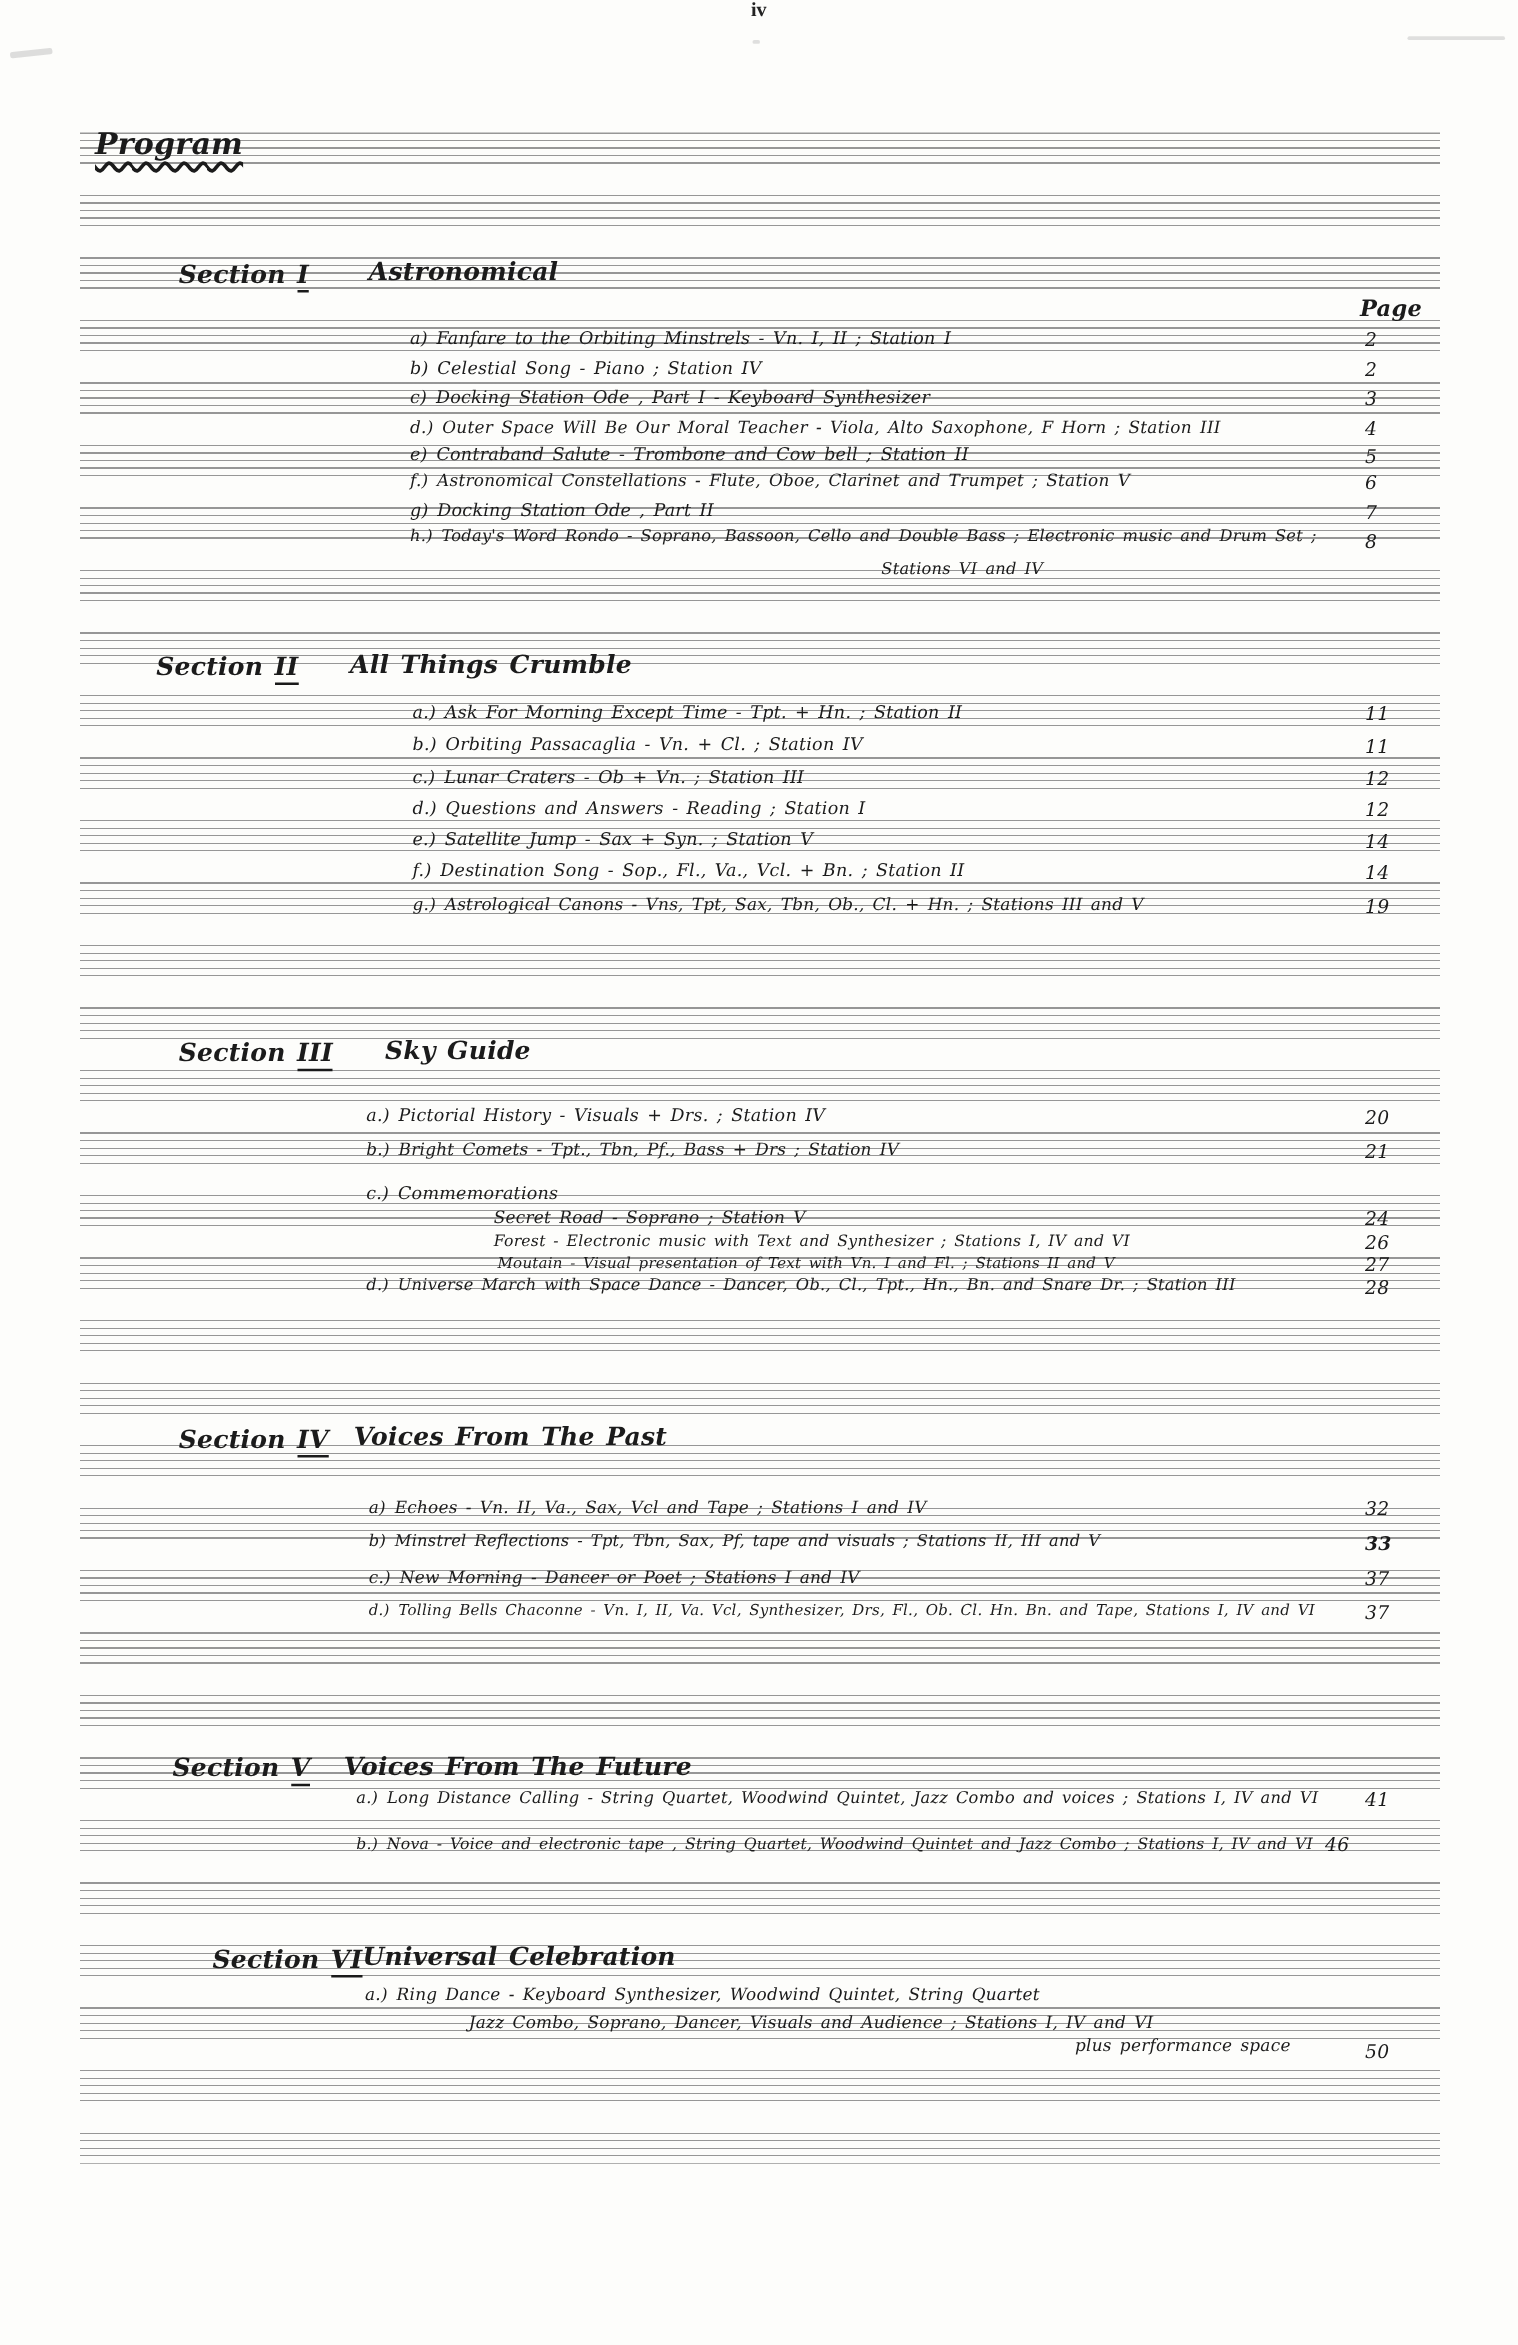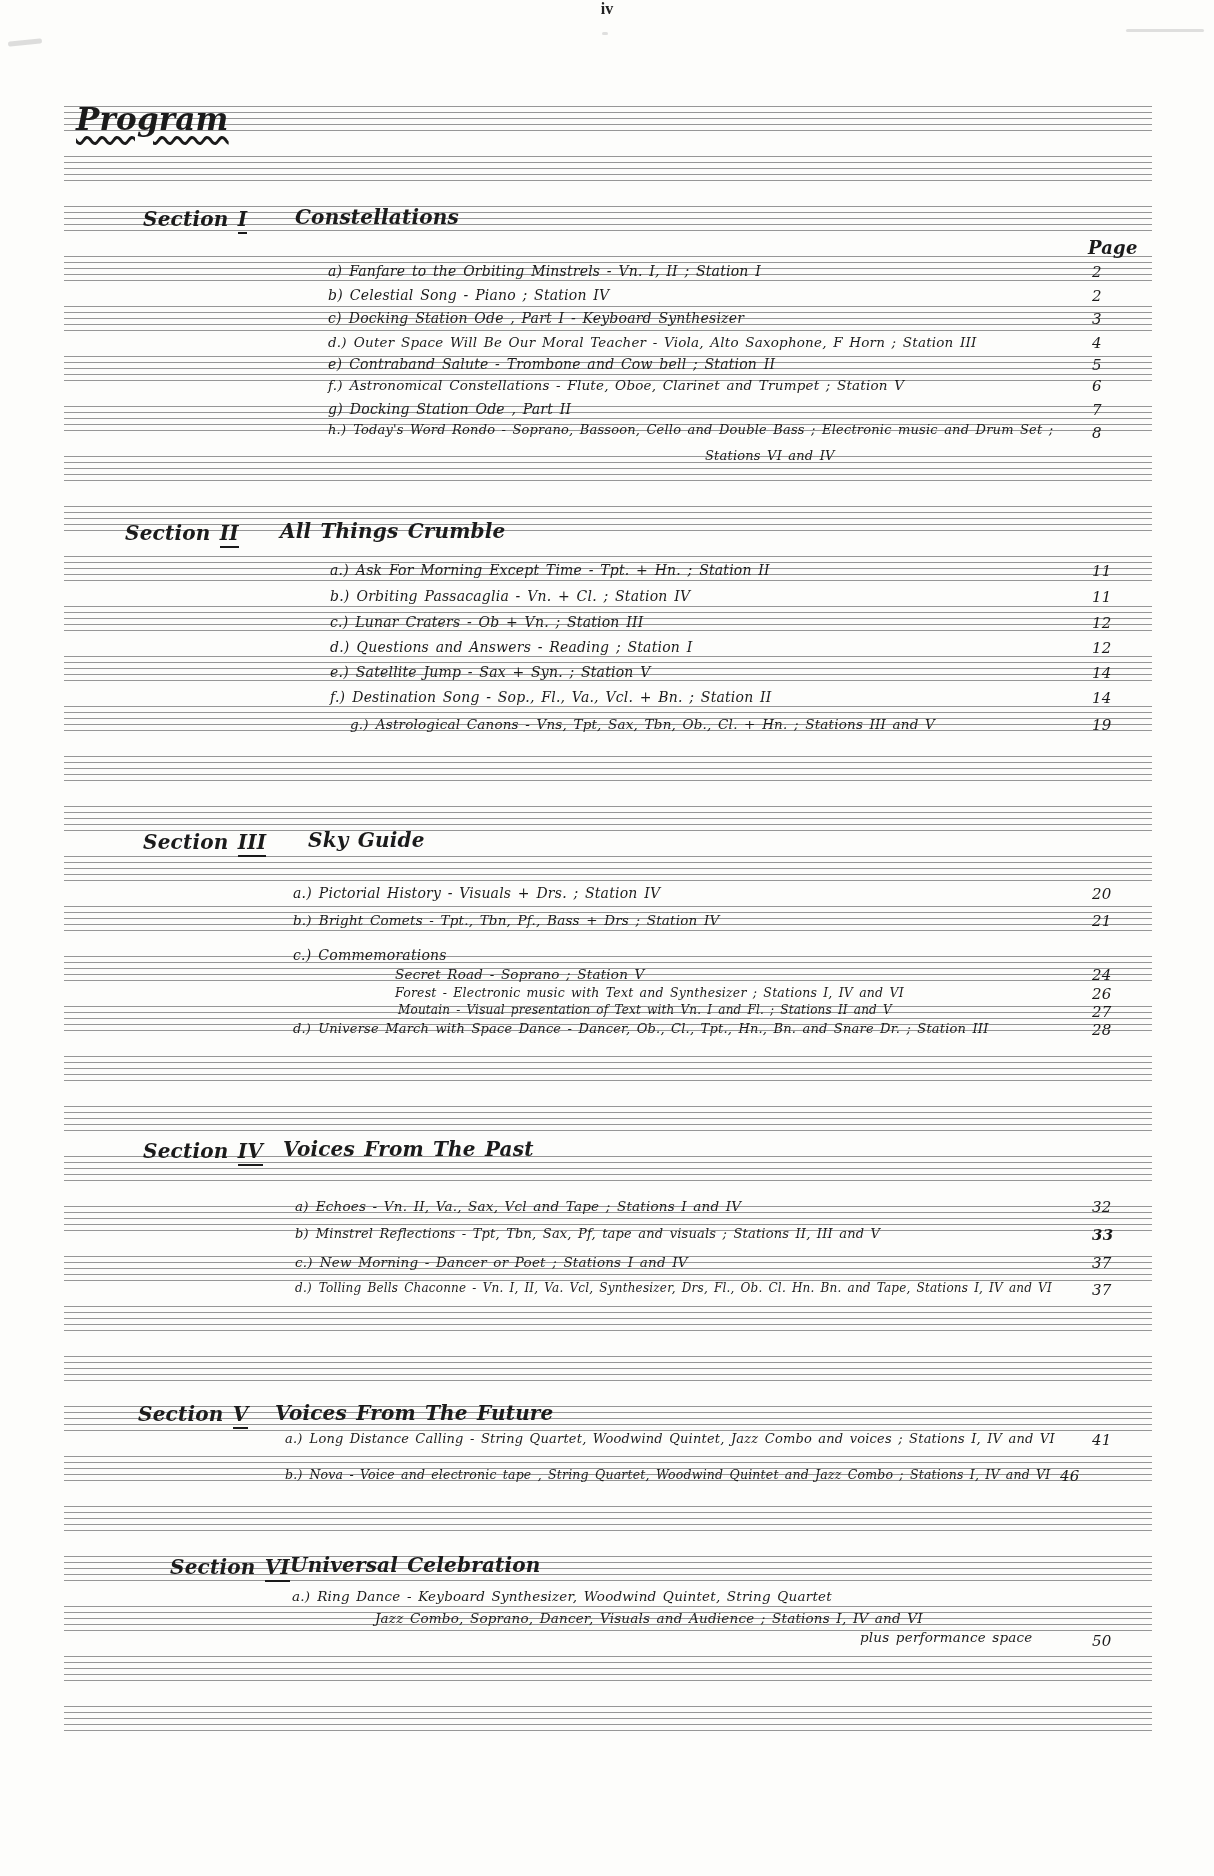--- a/index.html
+++ b/index.html
@@ -21,21 +21,21 @@
       rgba(125,125,125,0.80) 18px, rgba(125,125,125,0.80) 19px, transparent 19px, transparent 24px,
       rgba(125,125,125,0.80) 24px, rgba(125,125,125,0.80) 25px, transparent 25px, transparent 50px);
   }
 
   .hw {
     position:absolute; color:#1b1b1b; font-style:italic;
     letter-spacing:.2px; word-spacing:2px; white-space:nowrap;
     line-height:1.1;
   }
   .program {
-    font-size:31px; font-weight:bold;
+    font-size:24px; font-weight:bold;
     text-decoration:underline; text-decoration-style:wavy;
     text-decoration-thickness:2.5px; text-underline-offset:6px;
   }
   .page-col { font-size:18px; font-weight:bold; }
   .sec-label { font-size:20px; font-weight:bold; }
   .sec-label .rn { border-bottom:2.5px solid #1a1a1a; padding-bottom:1px; }
   .sec-title { font-size:20px; font-weight:bold; }
   .item { font-size:14px; }
   .item .letter { margin-right:7px; }
   .pagenum { font-size:15px; }
@@ -54,21 +54,21 @@
 
   <div class="artifact" style="left:8px; top:40px; width:34px; height:5px; transform:rotate(-6deg); opacity:.55;"></div>
   <div class="artifact" style="left:1126px; top:29px; width:78px; height:3px; opacity:.5;"></div>
   <div class="artifact" style="left:602px; top:32px; width:6px; height:3px; opacity:.5;"></div>
 
   <div class="hw program" style="left:76px; top:102px;">Program</div>
   <div class="hw page-col" style="left:1088px; top:238px;">Page</div>
 
   <div id="toc">
       <div class="hw sec-label" style="left: 143px; top: 208px;"><span>Section </span><span class="rn">I</span></div>
-      <div class="hw sec-title" style="left: 295px; top: 206px;">Constellations</div>
+      <div class="hw sec-title" style="left: 295px; top: 206px;">Astronomical</div>
       <div class="hw item" style="left: 328px; top: 264px;"><span class="letter">a)</span><span>Fanfare to the Orbiting Minstrels - Vn. I, II ; Station I</span></div>
       <div class="hw pagenum" style="left: 1092px; top: 264px;">2</div>
       <div class="hw item" style="left: 328px; top: 288px;"><span class="letter">b)</span><span>Celestial Song - Piano ; Station IV</span></div>
       <div class="hw pagenum" style="left: 1092px; top: 288px;">2</div>
       <div class="hw item" style="left: 328px; top: 311px;"><span class="letter">c)</span><span>Docking Station Ode , Part I - Keyboard Synthesizer</span></div>
       <div class="hw pagenum" style="left: 1092px; top: 311px;">3</div>
       <div class="hw item" style="left: 328px; top: 335px; font-size: 13.5px;"><span class="letter">d.)</span><span>Outer Space Will Be Our Moral Teacher - Viola, Alto Saxophone, F Horn ; Station III</span></div>
       <div class="hw pagenum" style="left: 1092px; top: 335px;">4</div>
       <div class="hw item" style="left: 328px; top: 357px;"><span class="letter">e)</span><span>Contraband Salute - Trombone and Cow bell ; Station II</span></div>
       <div class="hw pagenum" style="left: 1092px; top: 357px;">5</div>
@@ -86,21 +86,21 @@
       <div class="hw item" style="left: 330px; top: 589px;"><span class="letter">b.)</span><span>Orbiting Passacaglia - Vn. + Cl. ; Station IV</span></div>
       <div class="hw pagenum" style="left: 1092px; top: 589px;">11</div>
       <div class="hw item" style="left: 330px; top: 615px;"><span class="letter">c.)</span><span>Lunar Craters - Ob + Vn. ; Station III</span></div>
       <div class="hw pagenum" style="left: 1092px; top: 615px;">12</div>
       <div class="hw item" style="left: 330px; top: 640px;"><span class="letter">d.)</span><span>Questions and Answers - Reading ; Station I</span></div>
       <div class="hw pagenum" style="left: 1092px; top: 640px;">12</div>
       <div class="hw item" style="left: 330px; top: 665px;"><span class="letter">e.)</span><span>Satellite Jump - Sax + Syn. ; Station V</span></div>
       <div class="hw pagenum" style="left: 1092px; top: 665px;">14</div>
       <div class="hw item" style="left: 330px; top: 690px;"><span class="letter">f.)</span><span>Destination Song - Sop., Fl., Va., Vcl. + Bn. ; Station II</span></div>
       <div class="hw pagenum" style="left: 1092px; top: 690px;">14</div>
-      <div class="hw item" style="left: 330px; top: 717px; font-size: 13.5px; margin-left: 20px;"><span class="letter">g.)</span><span>Astrological Canons - Vns, Tpt, Sax, Tbn, Ob., Cl. + Hn. ; Stations III and V</span></div>
+      <div class="hw item" style="left: 330px; top: 717px; font-size: 13.5px;"><span class="letter">g.)</span><span>Astrological Canons - Vns, Tpt, Sax, Tbn, Ob., Cl. + Hn. ; Stations III and V</span></div>
       <div class="hw pagenum" style="left: 1092px; top: 717px;">19</div>
       <div class="hw sec-label" style="left: 143px; top: 831px;"><span>Section </span><span class="rn">III</span></div>
       <div class="hw sec-title" style="left: 308px; top: 829px;">Sky Guide</div>
       <div class="hw item" style="left: 293px; top: 886px;"><span class="letter">a.)</span><span>Pictorial History - Visuals + Drs. ; Station IV</span></div>
       <div class="hw pagenum" style="left: 1092px; top: 886px;">20</div>
       <div class="hw item" style="left: 293px; top: 913px; font-size: 13.5px;"><span class="letter">b.)</span><span>Bright Comets - Tpt., Tbn, Pf., Bass + Drs ; Station IV</span></div>
       <div class="hw pagenum" style="left: 1092px; top: 913px;">21</div>
       <div class="hw item" style="left: 293px; top: 948px;"><span class="letter">c.)</span><span>Commemorations</span></div>
       <div class="hw item" style="left: 395px; top: 967px; font-size: 13.5px;">Secret Road - Soprano ; Station V</div>
       <div class="hw pagenum" style="left: 1092px; top: 967px;">24</div>

